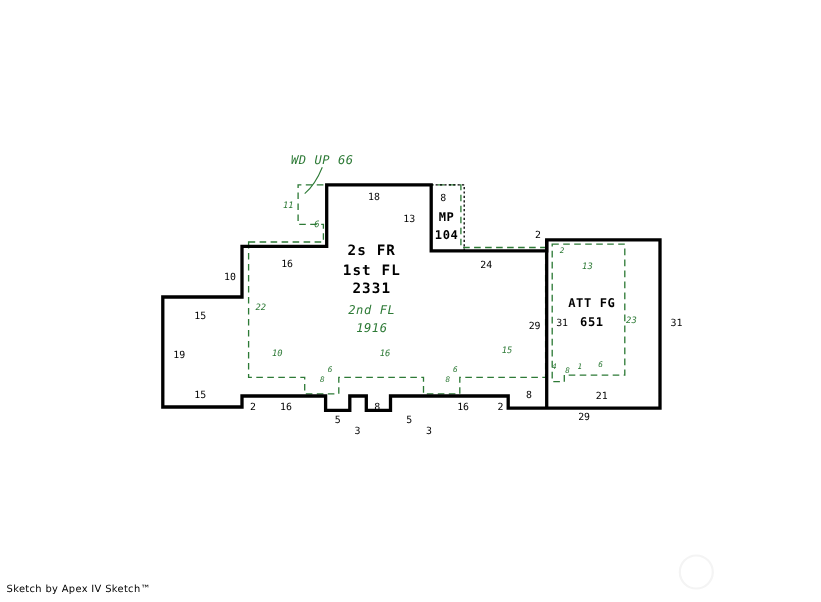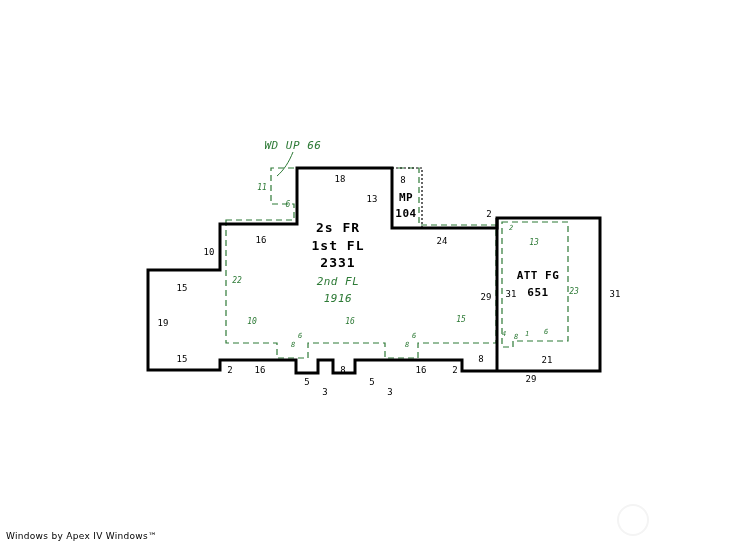--- a/index.html
+++ b/index.html
@@ -186,13 +186,13 @@
   <text class="lbl-grn" x="338" y="299">1916</text>
 
   <text class="lbl-blk-sm" x="406" y="198">MP</text>
   <text class="lbl-blk-sm" x="406" y="214">104</text>
 
   <text class="lbl-blk-sm" x="538" y="276">ATT FG</text>
   <text class="lbl-blk-sm" x="538" y="293">651</text>
 
 </svg>
 
-<div class="footer-text">Windows by Apex IV Windows™</div>
+<div class="footer-text">Sketch by Apex IV Sketch™</div>
 
 </body></html>

